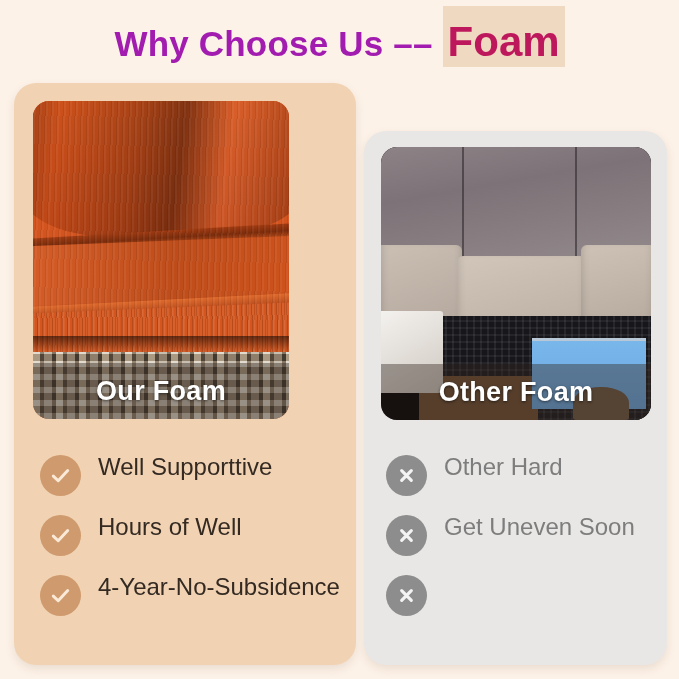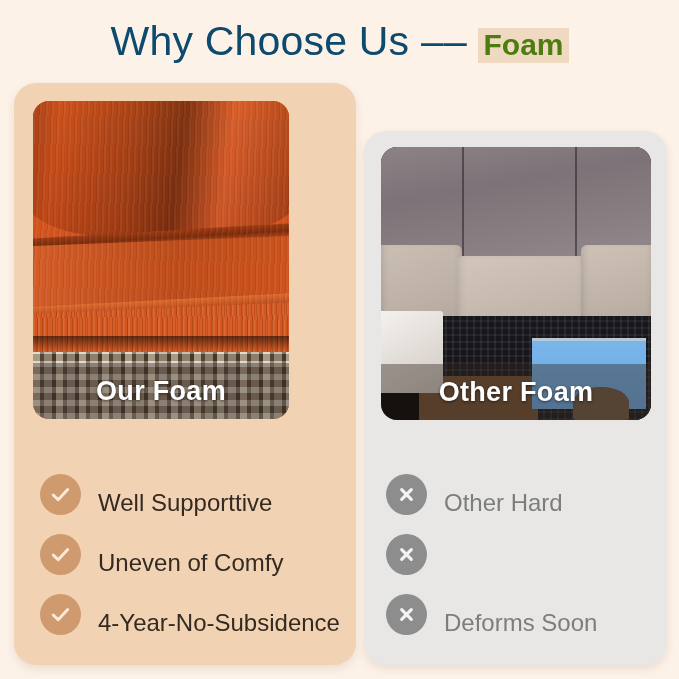--- a/index.html
+++ b/index.html
@@ -14,32 +14,32 @@
   }
 
   
   .title-bar{
     position:absolute;
     left:0; top:18px; width:679px;
     text-align:center;
     white-space:nowrap;
   }
   .title-normal{
-    font-size:41px;
-    font-weight:400;
-    color:#0c4a6e;
+    font-size:35px;
+    font-weight:700;
+    color:#a21caf;
     letter-spacing:.2px;
     vertical-align:baseline;
   }
   .title-strong{
-    font-size:30px;
+    font-size:42px;
     font-weight:700;
-    color:#4d7c0f;
+    color:#be185d;
     background:#efd9c0;
-    padding:0 5px 2px 5px;
+    padding:12px 5px 2px 5px;
     vertical-align:baseline;
   }
 
   
   .card{
     position:absolute;
     border-radius:22px;
     box-shadow:0 4px 9px rgba(150,120,95,.17);
   }
   .card-ours{
@@ -200,21 +200,21 @@
     text-shadow:0 1px 3px rgba(0,0,0,.55);
   }
 
   
   .features{ position:absolute; }
   .features-ours{ left:40px; top:455px; width:310px; }
   .features-other{ left:386px; top:455px; width:276px; }
 
   .feature-row{
     display:flex;
-    align-items:flex-end;
+    align-items:flex-start;
     height:60px;
   }
   .feature-icon{
     flex:0 0 auto;
     width:41px; height:41px;
     border-radius:50%;
     display:flex; align-items:center; justify-content:center;
     margin-right:17px;
   }
   .icon-check{ background:#cf9a6d; }
@@ -259,21 +259,21 @@
     </span>
     <span class="feature-label label-ours">Well Supporttive</span>
   </div>
 
   <div class="feature-row">
     <span class="feature-icon icon-check">
       <svg width="23" height="23" viewBox="0 0 24 24" aria-hidden="true">
         <path d="M4.5 12.6 L9.6 17.5 L19.5 6.8" fill="none" stroke="#fbe9d8" stroke-width="3.1" stroke-linecap="round" stroke-linejoin="round"></path>
       </svg>
     </span>
-    <span class="feature-label label-ours">Uneven of Comfy</span>
+    <span class="feature-label label-ours">Hours of Well</span>
   </div>
 
   <div class="feature-row">
     <span class="feature-icon icon-check">
       <svg width="23" height="23" viewBox="0 0 24 24" aria-hidden="true">
         <path d="M4.5 12.6 L9.6 17.5 L19.5 6.8" fill="none" stroke="#fbe9d8" stroke-width="3.1" stroke-linecap="round" stroke-linejoin="round"></path>
       </svg>
     </span>
     <span class="feature-label label-ours">4-Year-No-Subsidence</span>
   </div>
@@ -305,24 +305,24 @@
     </span>
     <span class="feature-label label-other">Other Hard</span>
   </div>
 
   <div class="feature-row">
     <span class="feature-icon icon-cross">
       <svg width="21" height="21" viewBox="0 0 24 24" aria-hidden="true">
         <path d="M6.5 6.5 L17.5 17.5 M17.5 6.5 L6.5 17.5" fill="none" stroke="#f3f3f3" stroke-width="3.6" stroke-linecap="round"></path>
       </svg>
     </span>
+    <span class="feature-label label-other">Get Uneven Soon</span>
   </div>
 
   <div class="feature-row">
     <span class="feature-icon icon-cross">
       <svg width="21" height="21" viewBox="0 0 24 24" aria-hidden="true">
         <path d="M6.5 6.5 L17.5 17.5 M17.5 6.5 L6.5 17.5" fill="none" stroke="#f3f3f3" stroke-width="3.6" stroke-linecap="round"></path>
       </svg>
     </span>
-    <span class="feature-label label-other">Deforms Soon</span>
   </div>
 
 </div>
 
 </body></html>

